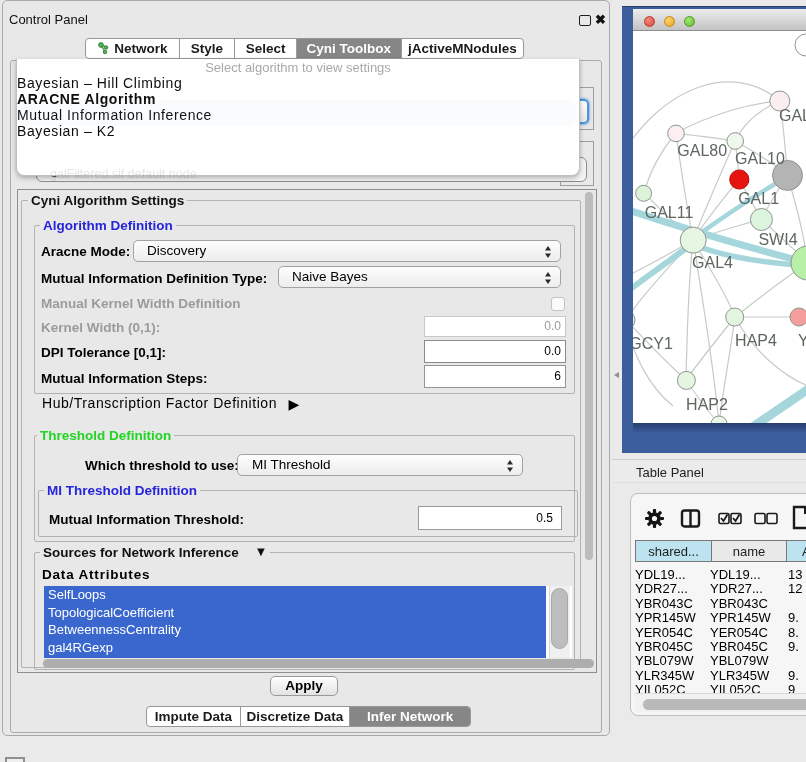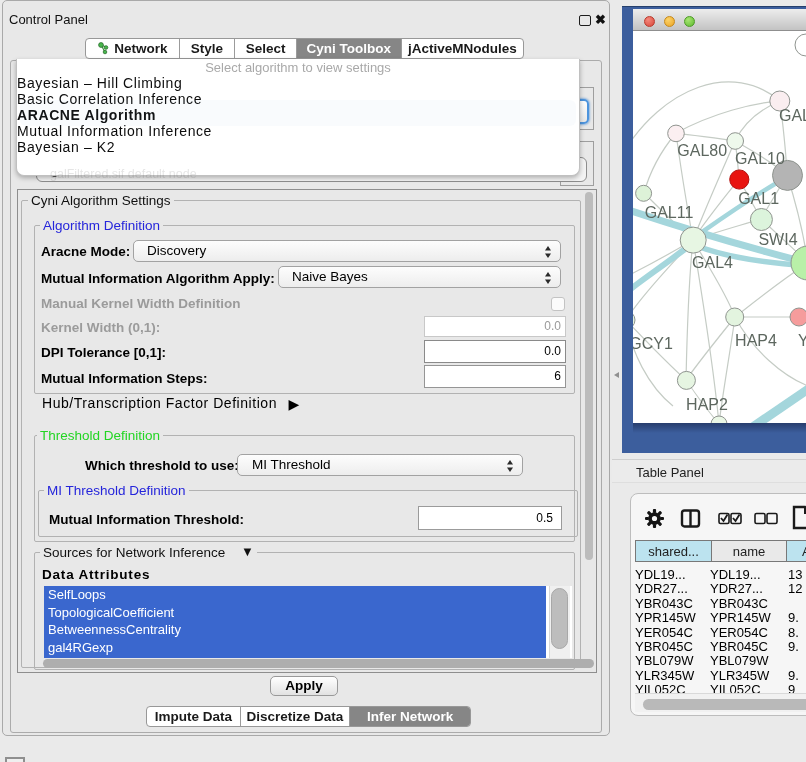--- a/index.html
+++ b/index.html
@@ -19,21 +19,21 @@
 .seg .div{width:1px;height:100%;background:#9b9b9b;}
 .seg .sel{background:#868686;color:#ffffff;}
 
 #content{left:10px;top:60px;width:592px;height:673px;border:1px solid #ababab;
   border-radius:3px;box-sizing:border-box;background:#e8e8e8;}
 #scrollp{left:17px;top:189px;width:580px;height:484px;border:1px solid #8e8e8e;
   box-sizing:border-box;background:#e8e8e8;}
 .vthumb{background:#bcbcbc;border-radius:4px;}
 
 .grp{border:1px solid #b2b2b2;border-radius:2px;box-sizing:border-box;}
-.gtit{position:absolute;top:-8px;left:5px;background:#e8e8e8;padding:0 3px;font-size:13.5px;font-weight:normal;color:#111;white-space:nowrap;}
+.gtit{position:absolute;top:-8px;left:5px;background:#e8e8e8;padding:0 3px;font-size:13.5px;font-weight:bold;color:#111;white-space:nowrap;}
 .blue{color:#2525db;}
 .green{color:#23d523;}
 .lbl{position:absolute;font-size:13.5px;font-weight:bold;color:#000;white-space:nowrap;}
 .dis{color:#9b9b9b;}
 .combo{position:absolute;box-sizing:border-box;height:22px;border:1px solid #a2a2a2;border-radius:5px;
   background:linear-gradient(#fdfdfd,#ededed);font-size:13.5px;color:#000;line-height:20px;}
 .combo .ar{position:absolute;right:8px;top:4px;width:8px;height:14px;}
 .fld{position:absolute;box-sizing:border-box;background:#fff;font-size:12px;text-align:right;
   padding-right:4px;color:#000;}
 
@@ -101,21 +101,21 @@
 <div class="abs grp" style="left:34px;top:225px;width:541px;height:169px;">
   <span class="gtit blue">Algorithm Definition</span>
 </div>
 <div class="lbl" style="left:41px;top:244px;">Aracne Mode:</div>
 <div class="combo" style="left:133px;top:240px;width:428px;padding-left:13px;">Discovery
   <svg class="ar" viewBox="0 0 8 14">
       <path d="M4 1 L7 5.4 L1 5.4 Z" fill="#2a2a2a"></path>
       <path d="M4 13 L7 8.6 L1 8.6 Z" fill="#2a2a2a"></path>
     </svg>
 </div>
-<div class="lbl" style="left:41px;top:271px;">Mutual Information Algorithm Apply:</div>
+<div class="lbl" style="left:41px;top:271px;">Mutual Information Definition Type:</div>
 <div class="combo" style="left:278px;top:266px;width:283px;padding-left:13px;">Naive Bayes
   <svg class="ar" viewBox="0 0 8 14">
       <path d="M4 1 L7 5.4 L1 5.4 Z" fill="#2a2a2a"></path>
       <path d="M4 13 L7 8.6 L1 8.6 Z" fill="#2a2a2a"></path>
     </svg>
 </div>
 <div class="lbl dis" style="left:41px;top:296px;">Manual Kernel Width Definition</div>
 <div class="abs" style="left:551px;top:297px;width:14px;height:14px;border:1px solid #c3c3c3;border-radius:3px;background:#fbfbfb;box-sizing:border-box;"></div>
 <div class="lbl dis" style="left:41px;top:320px;">Kernel Width (0,1):</div>
 <div class="fld" style="left:424px;top:316px;width:142px;height:21px;border:1px solid #c8c8c8;color:#9a9a9a;line-height:19px;">0.0</div>
@@ -161,21 +161,20 @@
   <div class="it" style="width:96px;">Impute Data</div>
   <div class="div"></div>
   <div class="it" style="width:112px;">Discretize Data</div>
   <div class="div"></div>
   <div class="it sel" style="width:124px;">Infer Network</div>
 </div>
 
 <div id="popup" class="abs">
   <div class="hint">Select algorithm to view settings</div>
   <div class="pi">Bayesian – Hill Climbing</div>
-  <div class="pi">Basic Correlation Inference</div>
   <div class="pi" style="font-weight:bold;">ARACNE Algorithm</div>
   <div class="pi">Mutual Information Inference</div>
   <div class="pi">Bayesian – K2</div>
 </div>
 <div class="abs" style="left:20px;top:100px;width:556px;height:26px;background:rgba(130,175,220,0.05);border-radius:6px;"></div>
 <div class="abs" style="left:50px;top:167px;font-size:12.5px;color:rgba(40,40,40,0.12);">galFiltered.sif default node</div>
 
 <div class="abs" style="left:614px;top:372px;width:0;height:0;border-top:3.5px solid transparent;border-bottom:3.5px solid transparent;border-right:5px solid #909090;"></div>
 
 <div class="abs" style="left:5px;top:757px;width:20px;height:12px;border:2px solid #8f8f8f;background:#efefef;box-sizing:border-box;"></div>

